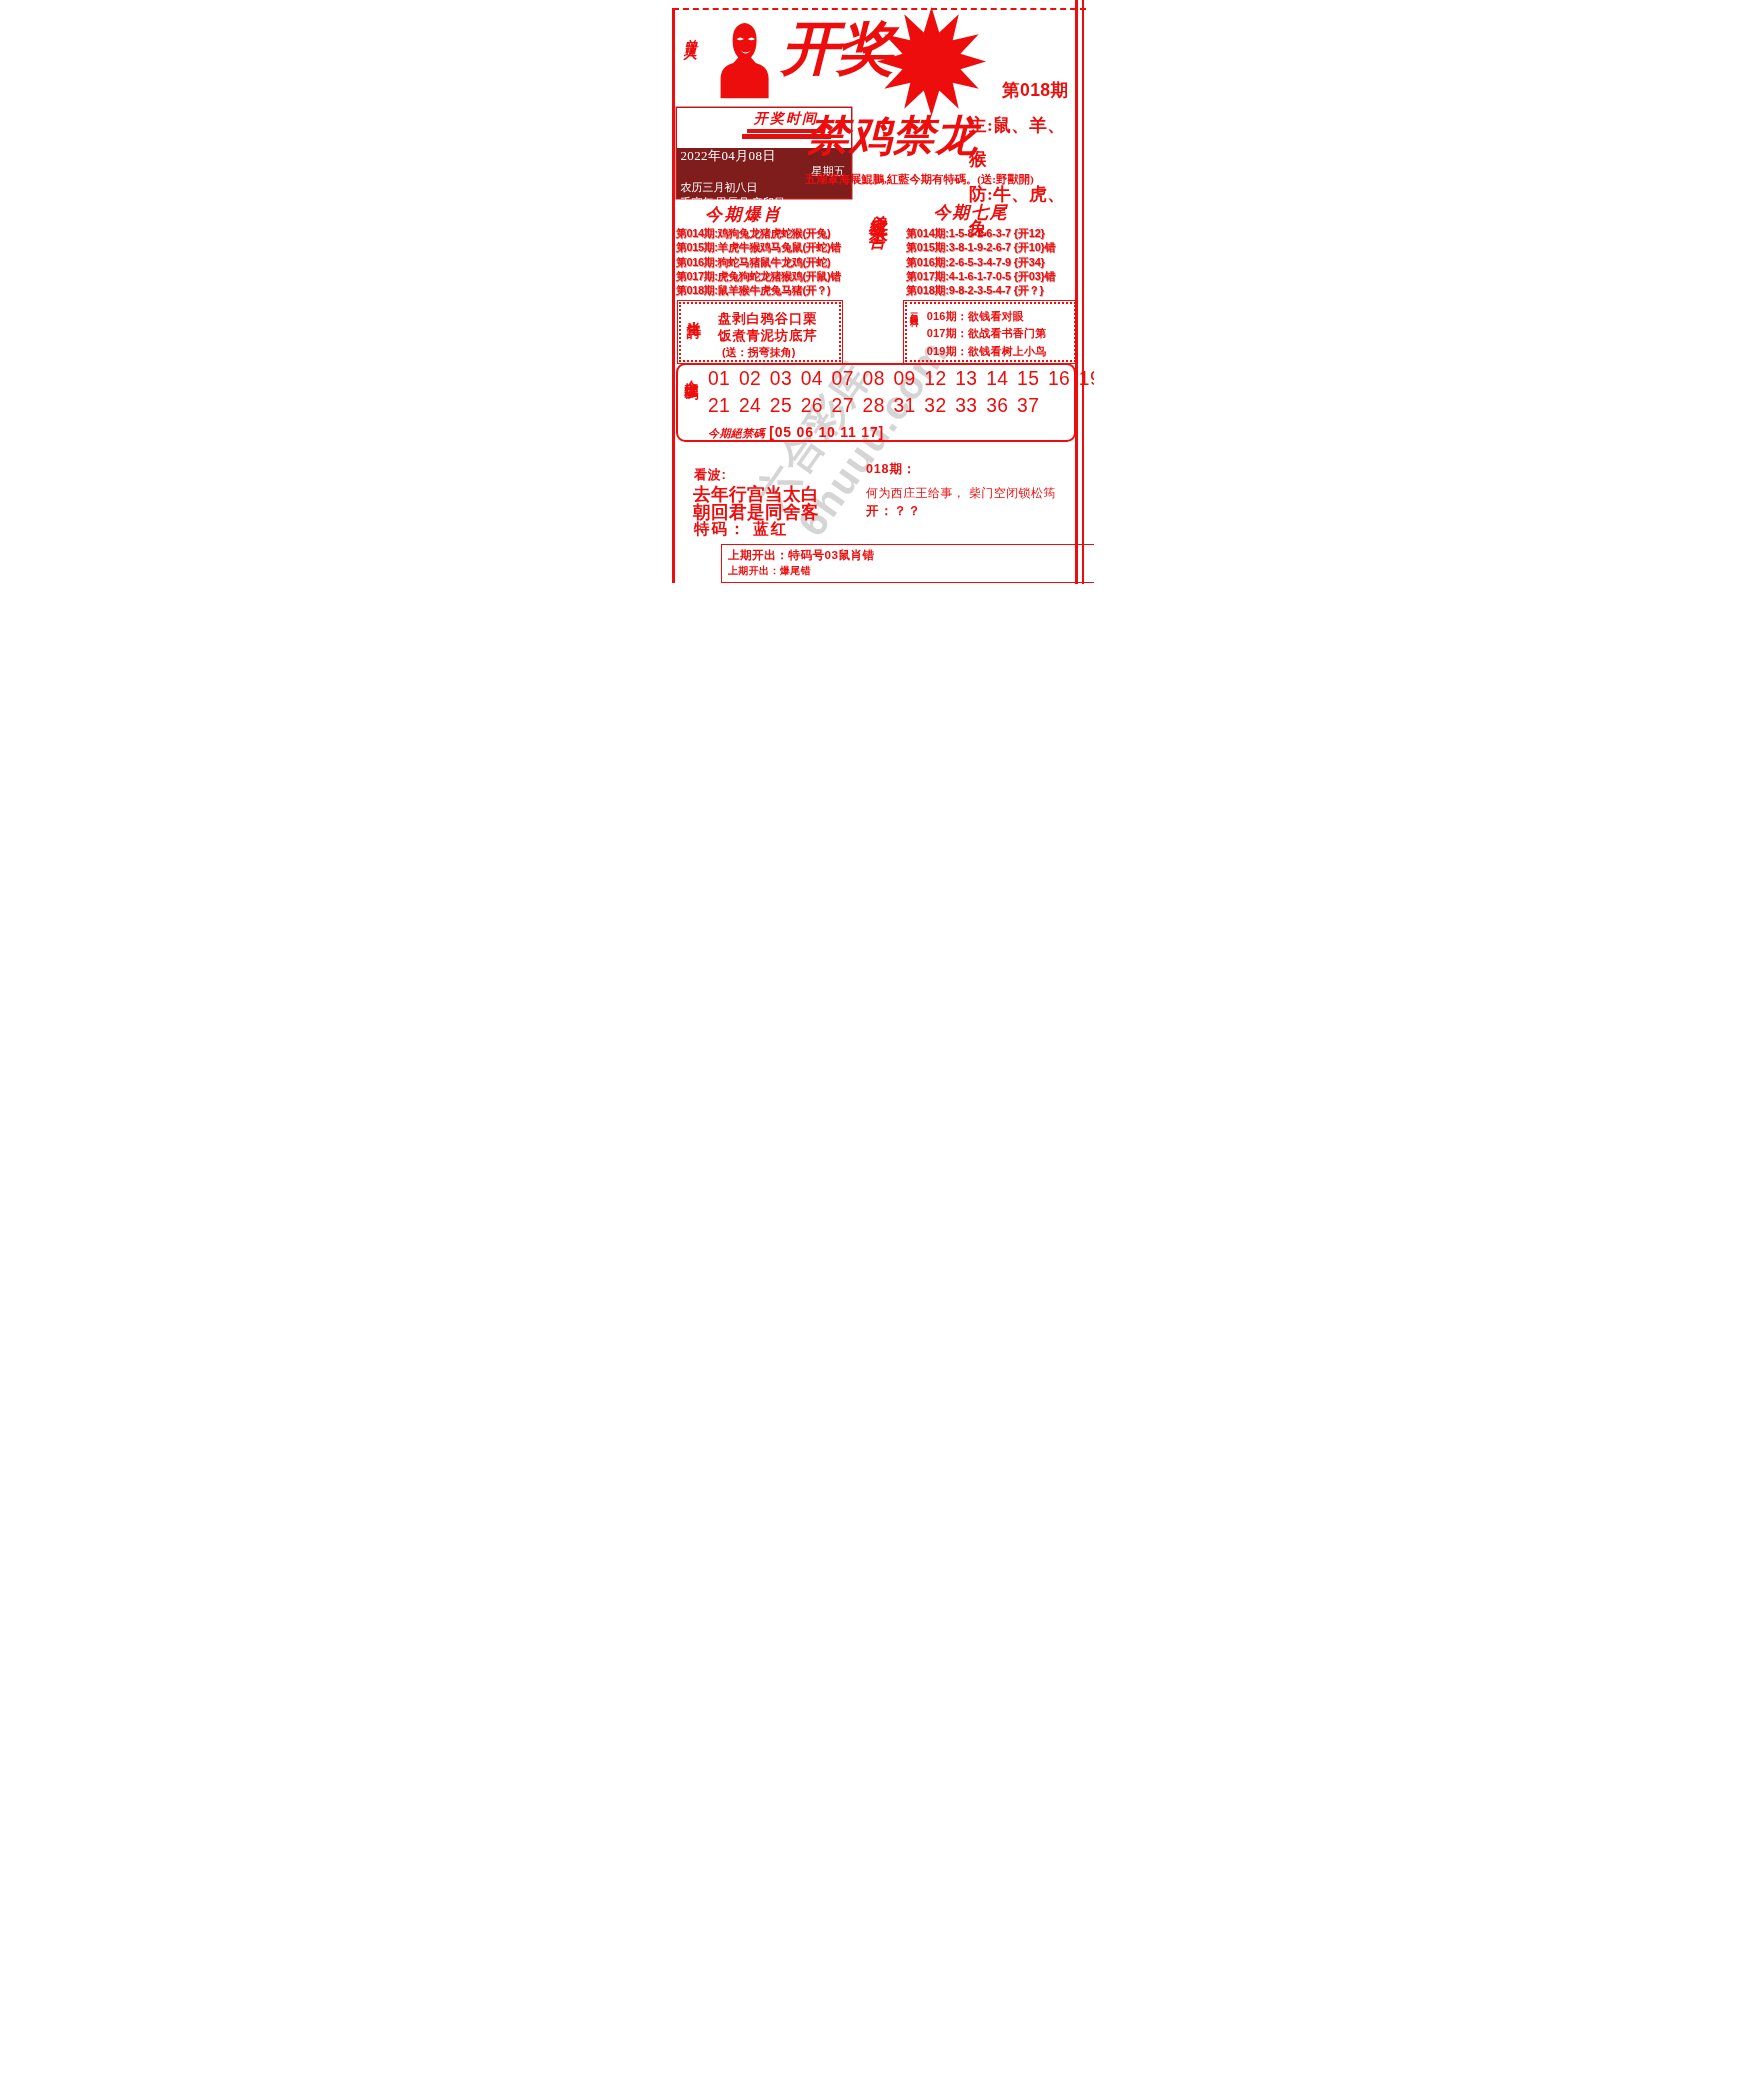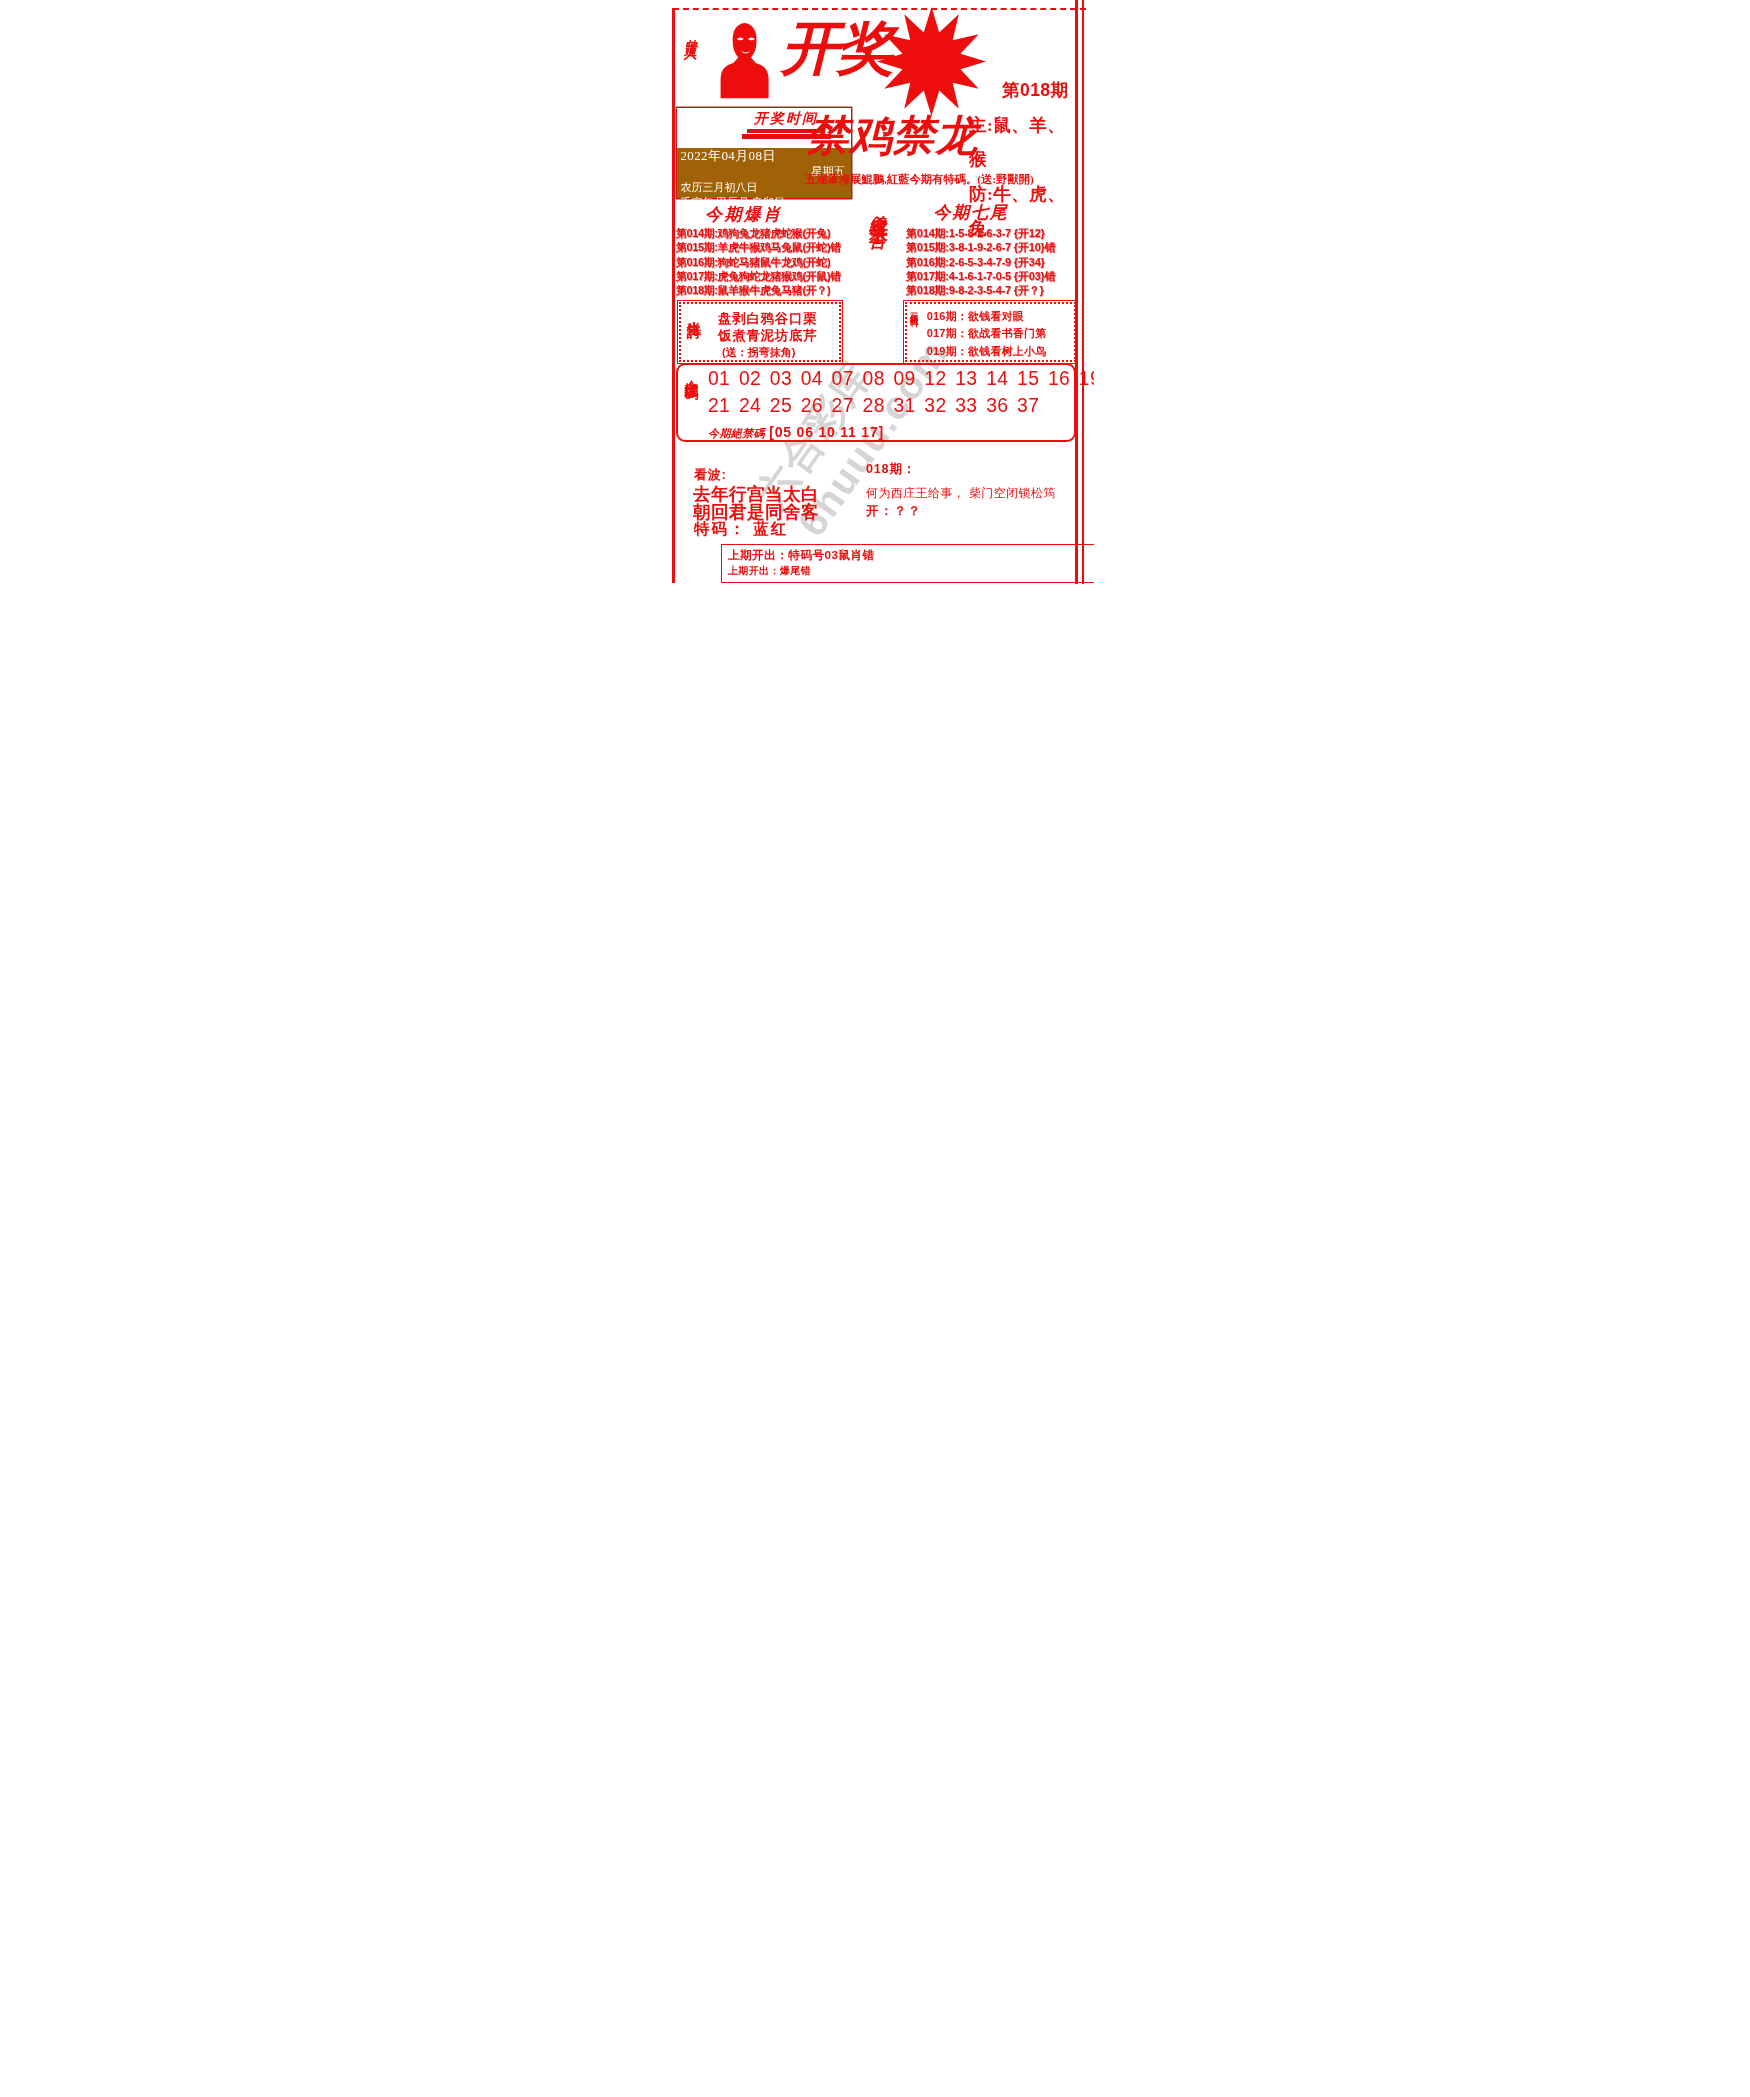--- a/index.html
+++ b/index.html
@@ -21,21 +21,21 @@
   .title-wrap{left:125px;top:7.6px;width:243px;height:103px;}
   .title-star{position:absolute;left:96px;top:-0.8px;width:109px;height:109px;}
   .title-text{position:absolute;left:0;top:11.7px;font-size:58px;line-height:1;letter-spacing:-2.5px;}
   .issue-no{left:346px;top:78px;font-size:17.6px;font-weight:700;letter-spacing:0.4px;}
   
   .time-box{left:20px;top:107px;width:130px;height:90px;border:1.3px solid #d01010;box-shadow:0 0 0 0.4px #7a0000;padding-left:44px;}
   .time-head{text-align:center;font-size:14px;letter-spacing:2.1px;margin-top:1.7px;}
   .bar{background:#e01010;margin:1.3px auto 0 auto;}
   .bar1{width:78px;height:3.8px;}
   .bar2{width:89px;height:4.2px;margin-top:1.7px;}
-  .time-red{position:absolute;left:0;right:0;bottom:0;top:40px;background:#a16207;color:#fff;padding:0.8px 3.4px 0 3.4px;}
+  .time-red{position:absolute;left:0;right:0;bottom:0;top:40px;background:#7f1d1d;color:#fff;padding:0.8px 3.4px 0 3.4px;}
   .t-date{font-size:13px;line-height:1.15;letter-spacing:0.4px;font-family:"Liberation Serif",serif;}
   .t-week{font-size:11.3px;text-align:right;padding-right:2.5px;font-family:"Liberation Serif",serif;}
   .t-lunar{font-size:11px;margin-top:1.3px;font-family:"Liberation Serif",serif;}
   .t-ganzhi{font-size:11px;font-family:"Liberation Serif",serif;}
   
   .headline{left:151px;top:114px;width:178px;font-size:42px;line-height:1.05;letter-spacing:0.8px;}
   .zhufang{left:313px;top:108px;width:106px;font-size:17.6px;line-height:1.95;letter-spacing:0.4px;font-weight:600;}
   .slogan{left:149px;top:172px;width:247px;font-size:11.3px;font-weight:700;letter-spacing:0px;}
   
   .bx-head{left:44px;top:203px;width:88px;text-align:center;font-size:17px;letter-spacing:2.5px;}

